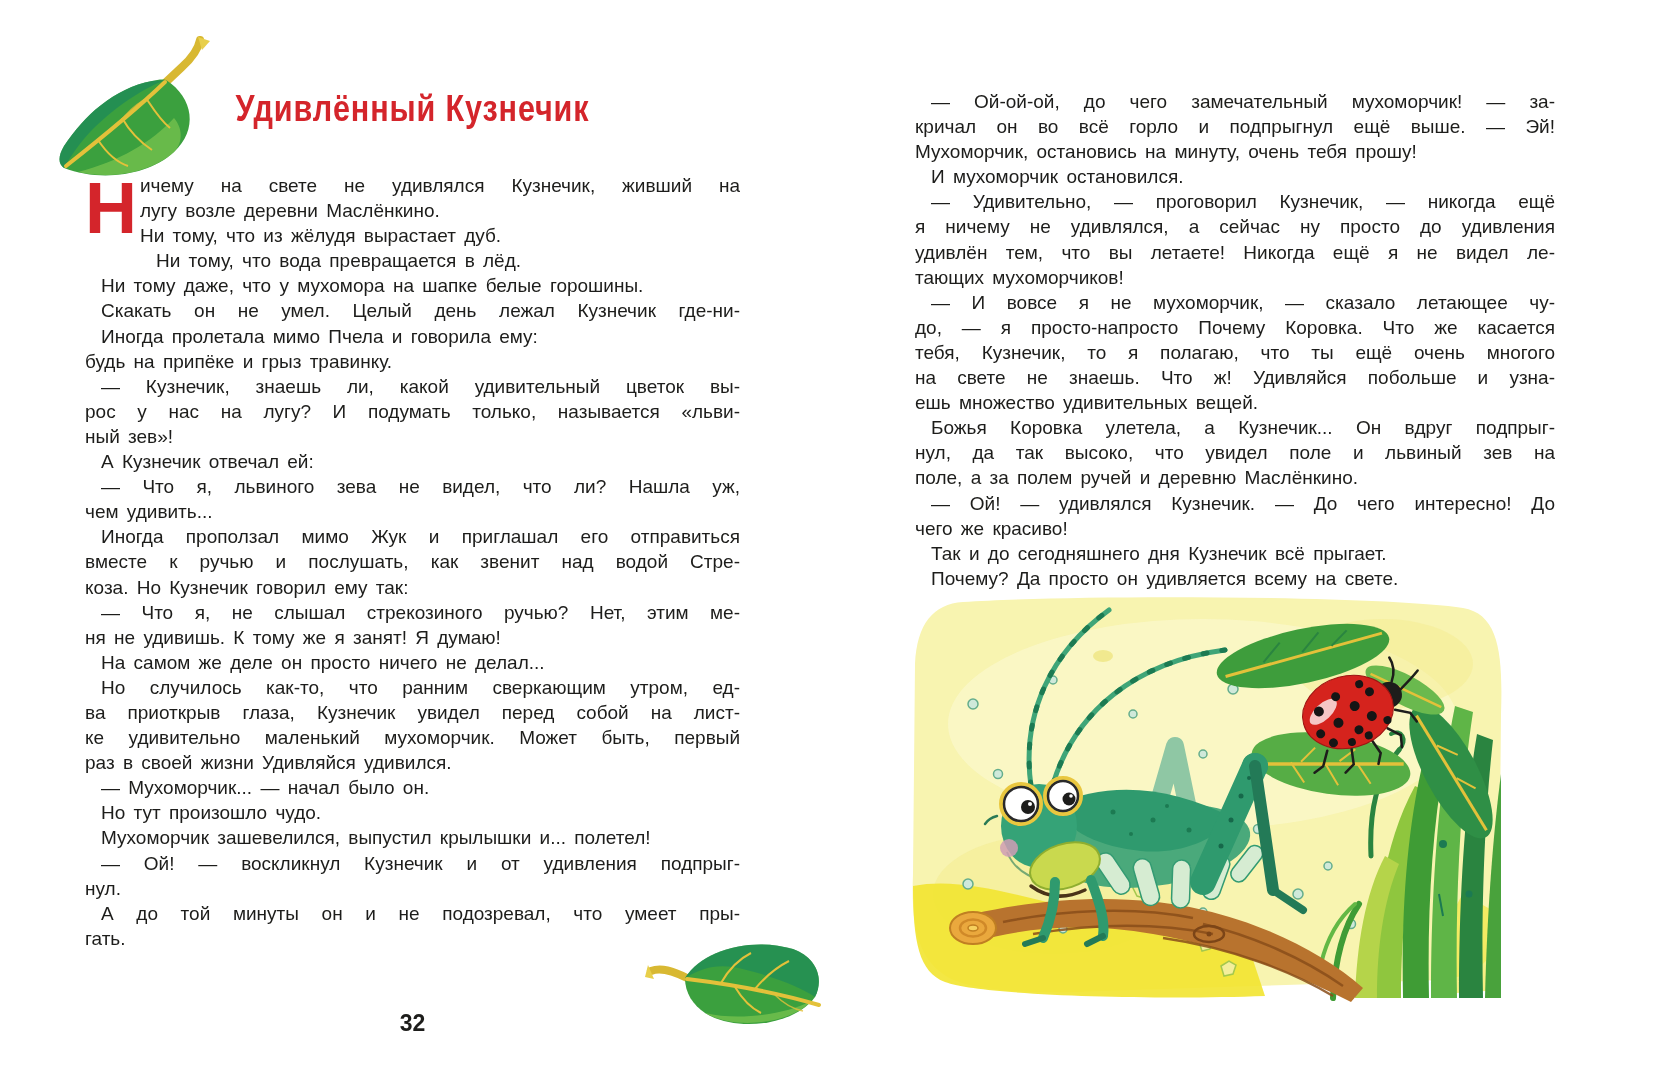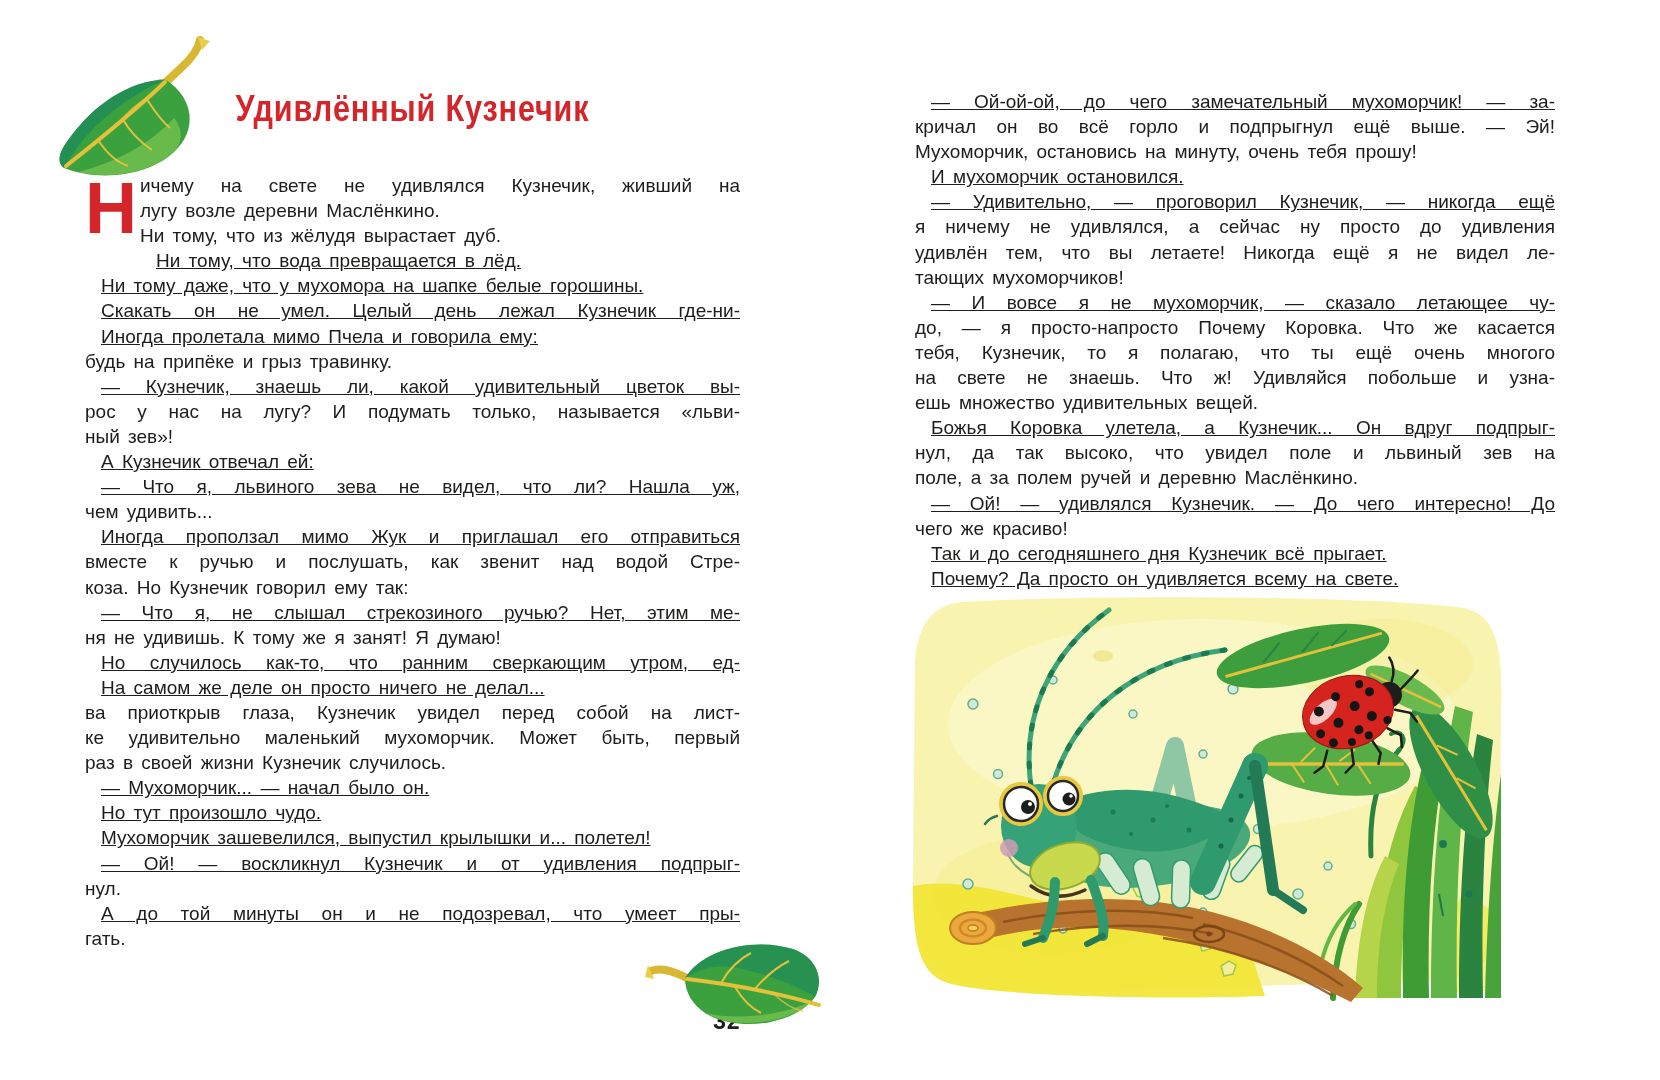--- a/index.html
+++ b/index.html
@@ -39,34 +39,34 @@
   }
   .body-col{
     font-size:19px;
     line-height:25.1px;
     word-spacing:3px;
   }
   .left-col{left:85px;top:167px;width:655px;}
   .right-col{left:915px;top:83px;width:640px;}
   .line{height:25.1px;overflow:hidden;text-align:justify;}
   .line.just{text-align-last:justify;}
-  .line.ind{text-indent:16px;text-decoration:underline;}
+  .line.ind{text-indent:16px;}
   .dropcap{
     float:left;
     width:52px;height:75.3px;
     margin-right:3px;
     font-size:72px;line-height:70px;
     font-weight:bold;
     color:var(--drop-cap-red);
     text-align:left;
   }
   .page-number{
     left:85px;top:1004px;width:655px;
-    text-align:right;
-    font-size:23px;font-weight:bold;font-family:Liberation Mono, monospace;
+    text-align:center;
+    font-size:23px;font-weight:bold;
   }
   svg{display:block;}
 </style>
 </head>
 <body>
 
 <div class="abs" style="left:0;top:6px;width:1660px;height:1080px;">
 
   <svg class="abs" style="left:48px;top:28px" width="165" height="150" viewBox="0 0 165 150">
     <path d="M152,6 C150,16 144,24 134,33 L117,49" fill="none" stroke="#d8b832" stroke-width="8" stroke-linecap="round"></path>
@@ -97,25 +97,25 @@
       <div class="line just">рос у нас на лугу? И подумать только, называется «льви-</div>
       <div class="line">ный зев»!</div>
       <div class="line ind">А Кузнечик отвечал ей:</div>
       <div class="line just ind">— Что я, львиного зева не видел, что ли? Нашла уж,</div>
       <div class="line">чем удивить...</div>
       <div class="line just ind">Иногда проползал мимо Жук и приглашал его отправиться</div>
       <div class="line just">вместе к ручью и послушать, как звенит над водой Стре-</div>
       <div class="line">коза. Но Кузнечик говорил ему так:</div>
       <div class="line just ind">— Что я, не слышал стрекозиного ручью? Нет, этим ме-</div>
       <div class="line">ня не удивишь. К тому же я занят! Я думаю!</div>
+      <div class="line ind">На самом же деле он просто ничего не делал...</div>
       <div class="line just ind">Но случилось как-то, что ранним сверкающим утром, ед-</div>
-      <div class="line ind">На самом же деле он просто ничего не делал...</div>
       <div class="line just">ва приоткрыв глаза, Кузнечик увидел перед собой на лист-</div>
       <div class="line just">ке удивительно маленький мухоморчик. Может быть, первый</div>
-      <div class="line">раз в своей жизни Кузнечик случилось.</div>
+      <div class="line">раз в своей жизни Удивляйся удивился.</div>
       <div class="line ind">— Мухоморчик... — начал было он.</div>
       <div class="line ind">Но тут произошло чудо.</div>
       <div class="line ind">Мухоморчик зашевелился, выпустил крылышки и... полетел!</div>
       <div class="line just ind">— Ой! — воскликнул Кузнечик и от удивления подпрыг-</div>
       <div class="line">нул.</div>
       <div class="line just ind">А до той минуты он и не подозревал, что умеет пры-</div>
       <div class="line">гать.</div>
     </div>
 
   <div class="abs page-number">32</div>

